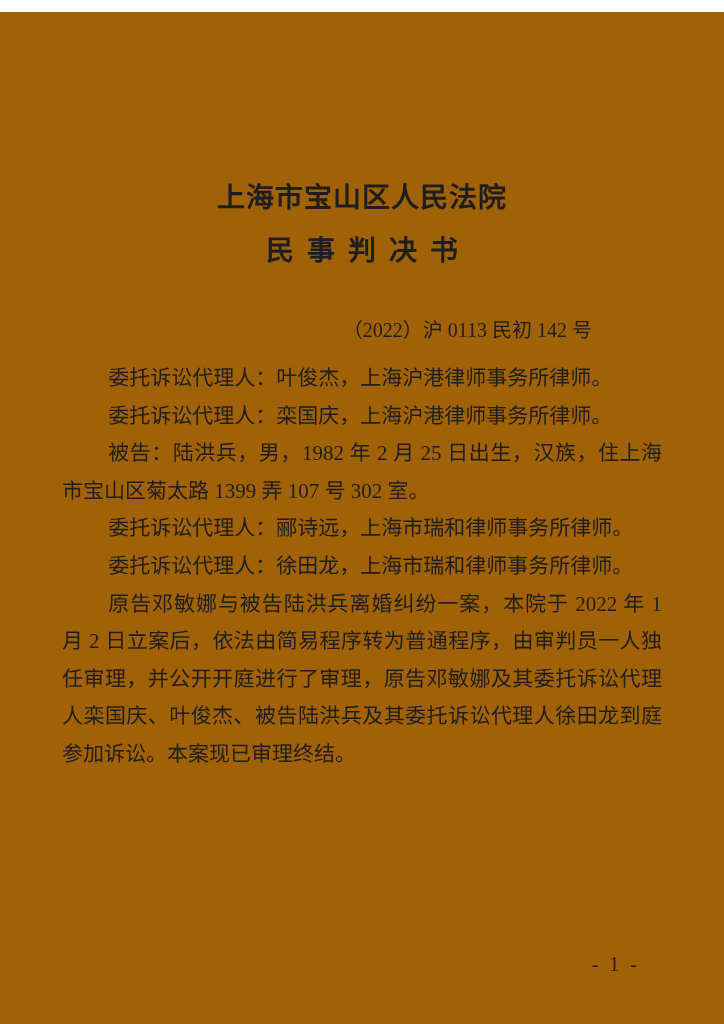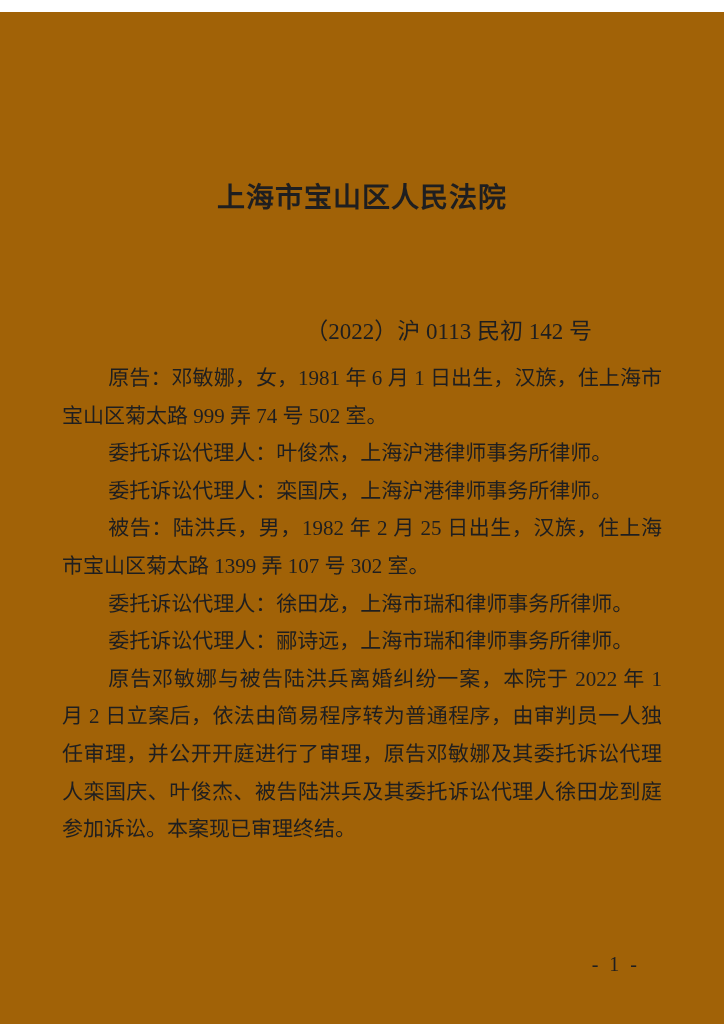--- a/index.html
+++ b/index.html
@@ -40,21 +40,21 @@
     font-weight: bold;
     letter-spacing: 3px;
     line-height: 1.25;
     white-space: nowrap;
     text-indent: 3px; 
   }
   .case-number {
     position: absolute;
     top: 304px;
     right: 132px;
-    font-size: 23px;
+    font-size: 20px;
     line-height: 1.4;
     white-space: nowrap;
   }
   .body-text {
     position: absolute;
     top: 348px;
     left: 62px;
     width: 600px;
     font-size: 21px;
     line-height: 37.6px;
@@ -88,30 +88,30 @@
     border-radius: 1px;
   }
 </style>
 </head>
 <body>
 
 <div class="page">
 
   <div class="court-name">上海市宝山区人民法院</div>
 
+  <div class="doc-title">民 事 判 决 书</div>
 
   <div class="case-number">（2022）沪 0113 民初 142 号</div>
 
   <div class="body-text">
-    <p>原告：邓敏娜，女，1981 年 6 月 1 日出生，汉族，住上海市宝山区菊太路 999 弄 74 号 502 室。</p>
     <p>委托诉讼代理人：叶俊杰，上海沪港律师事务所律师。</p>
     <p>委托诉讼代理人：栾国庆，上海沪港律师事务所律师。</p>
     <p>被告：陆洪兵，男，1982 年 2 月 25 日出生，汉族，住上海市宝山区菊太路 1399 弄 107 号 302 室。</p>
+    <p>委托诉讼代理人：郦诗远，上海市瑞和律师事务所律师。</p>
     <p>委托诉讼代理人：徐田龙，上海市瑞和律师事务所律师。</p>
-    <p>委托诉讼代理人：郦诗远，上海市瑞和律师事务所律师。</p>
     <p>原告邓敏娜与被告陆洪兵离婚纠纷一案，本院于 2022 年 1 月 2 日立案后，依法由简易程序转为普通程序，由审判员一人独任审理，并公开开庭进行了审理，原告邓敏娜及其委托诉讼代理人栾国庆、叶俊杰、被告陆洪兵及其委托诉讼代理人徐田龙到庭参加诉讼。本案现已审理终结。</p>
   </div>
 
   <div class="page-number">- 1 -</div>
 
   <div class="speck"></div>
 
 </div>
 
 </body></html>

